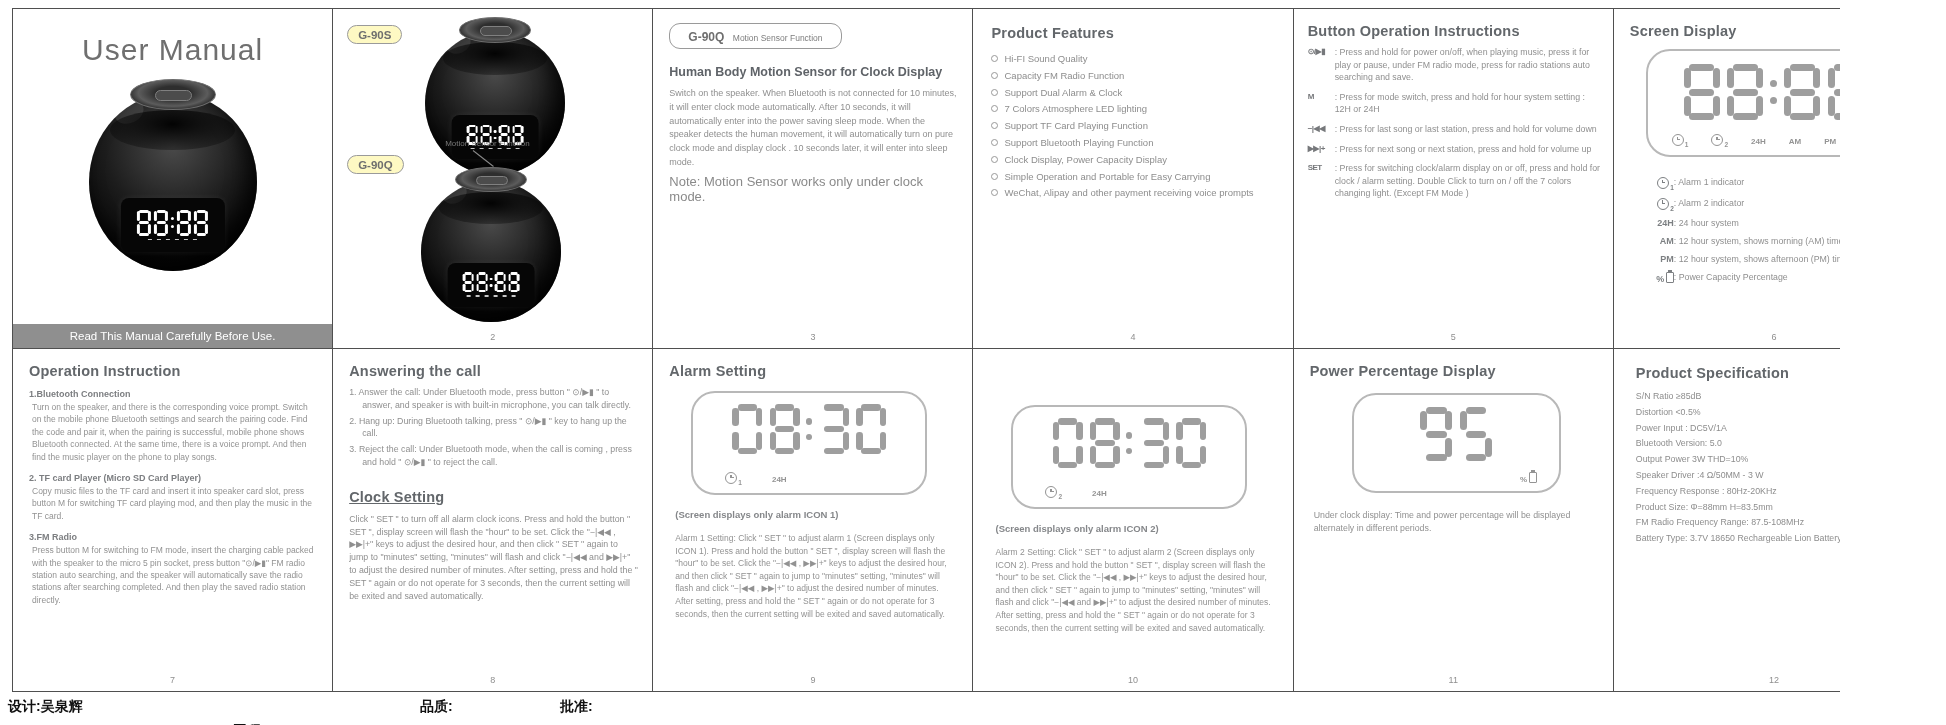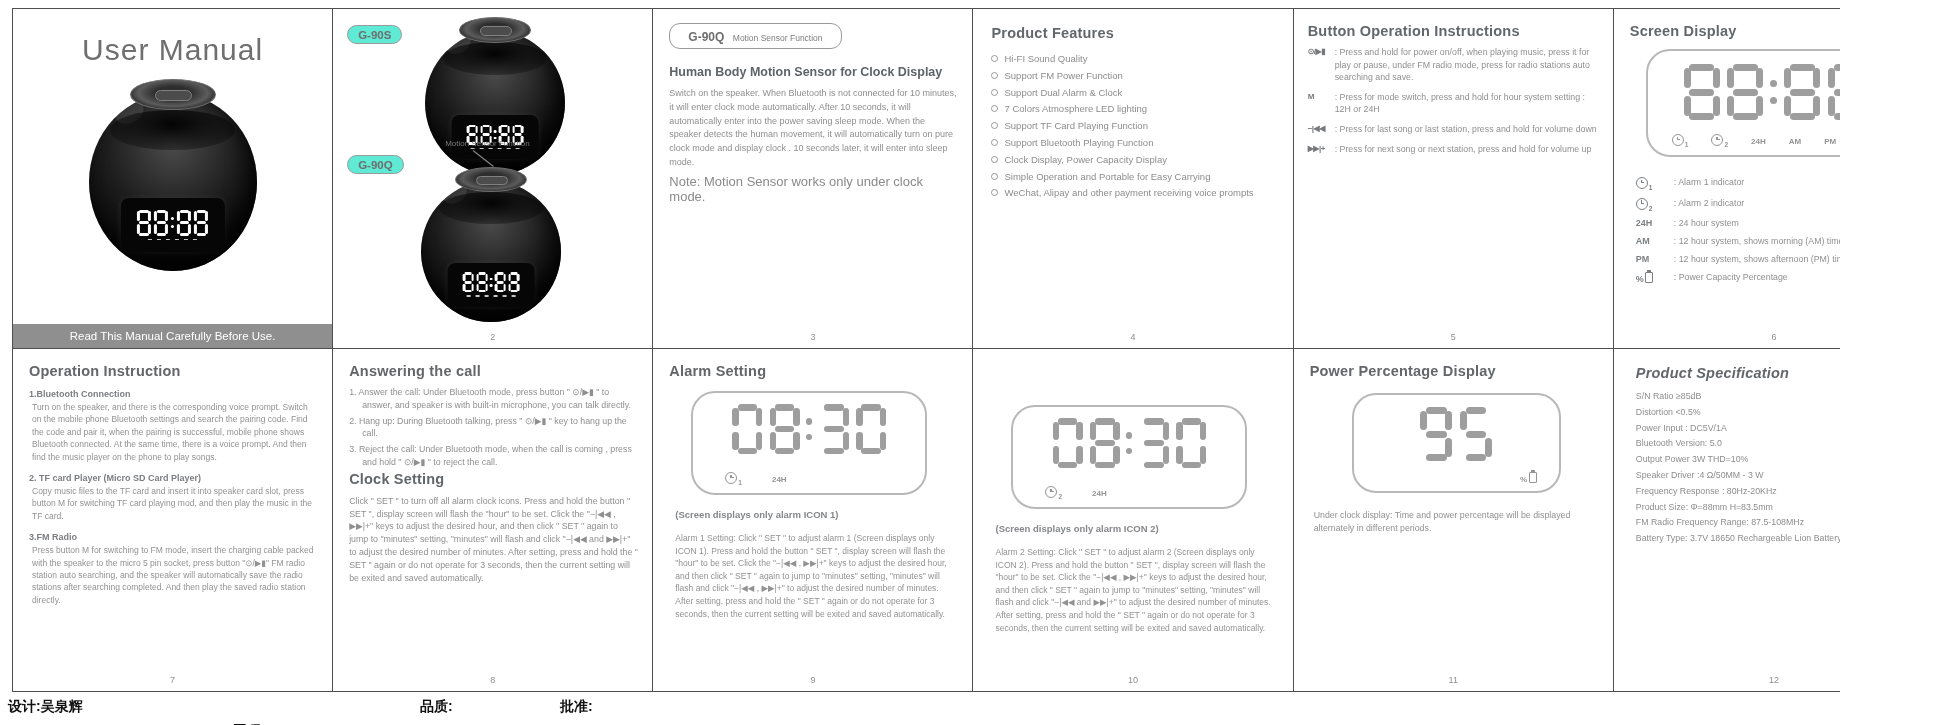--- a/index.html
+++ b/index.html
@@ -43,21 +43,21 @@
                box-shadow:0 0 6px rgba(255,255,255,.07);
                display:flex; flex-direction:column; align-items:center; justify-content:center; gap:3px; }
   .sp-ticks { display:flex; gap:5px; }
   .sp-ticks i { display:block; width:4px; height:1.8px; background:#e9e9e9; opacity:.85; }
   .speaker-lg  { left:50%; transform:translateX(-50%); top:70px; width:168px; height:192px; }
   .speaker-sm1 { left:92px; top:8px;   width:140px; height:158px; }
   .speaker-sm2 { left:88px; top:158px; width:140px; height:155px; }
 
   
   .pill { display:inline-block; border:1.5px solid #9a9a9a; border-radius:11px; padding:2.5px 10px;
-          font-size:11.5px; font-weight:bold; color:#6e6e6e; background:#5eead4; }
+          font-size:11.5px; font-weight:bold; color:#6e6e6e; background:#fef9c3; }
   .badge1 { position:absolute; left:14px; top:16px; }
   .badge2 { position:absolute; left:14px; top:146px; }
   .sensor-label { position:absolute; left:112px; top:130px; font-size:8px; color:#787878; }
   .sensor-line  { position:absolute; left:140px; top:141px; width:26px; height:1px; background:#8a8a8a;
                   transform:rotate(38deg); transform-origin:left center; }
 
   
   .p3 { padding:14px 16px 0 16px; }
   .pill3 { display:inline-block; border:1.5px solid #9a9a9a; border-radius:11px; padding:3px 18px; color:#6e6e6e; }
   .pill3 .mdl { font-weight:bold; font-size:12px; }
@@ -119,33 +119,33 @@
   .icon-alarm::before { content:""; position:absolute; left:4px; top:1.5px; width:1.2px; height:3.5px; background:currentColor; }
   .icon-alarm::after  { content:""; position:absolute; left:4px; top:4.2px; width:3.2px; height:1.2px; background:currentColor; }
   .subnum { font-size:6.5px; vertical-align:-3px; margin-left:1px; }
   .icon-batt { position:relative; display:inline-block; width:6px; height:9px;
                border:1.1px solid currentColor; border-radius:1px; vertical-align:-1px; margin-left:1.5px; }
   .icon-batt::before { content:""; position:absolute; top:-2.6px; left:1px; right:1px; height:1.5px; background:currentColor; }
 
   
   .p6 { padding:14px 16px 0 16px; }
   .legend { margin:20px 0 0 6px; }
-  .legrow { display:flex; margin-bottom:6.5px; align-items:flex-start; }
+  .legrow { display:flex; margin-bottom:6.5px; align-items:flex-start;text-align:right; }
   .legkey { flex:0 0 38px; font-size:9px; font-weight:bold; color:#7d8083; }
   .legdesc { font-size:8.8px; color:#8f8f8f; line-height:11.5px; }
 
   
   .p7 { padding:14px 13px 0 16px; }
   .opsec h4 { font-size:9px; color:#7c7e81; margin:10px 0 2px 0; }
   .opsec .pbody { font-size:8.5px; line-height:12.4px; color:#929292; padding-left:3px; }
 
   
   .p8 { padding:14px 13px 0 16px; }
   .callitem { font-size:8.8px; line-height:12.8px; color:#8f8f8f; padding-left:13px; text-indent:-13px; margin-top:3px; }
-  .clock-title { margin-top:2px; }
+  .clock-title { margin-top:20px;text-decoration:underline; }
   .clock-body { margin-top:8px; font-size:8.8px; line-height:12.8px; color:#8f8f8f; }
 
   
   .p9 { padding:14px 14px 0 16px; }
   .caption { margin:14px 0 0 6px; font-size:9.5px; font-weight:bold; color:#85878a; }
   .alarm-body { margin:12px 4px 0 6px; font-size:8.5px; line-height:12.6px; color:#929292; }
   .disp-offset { margin-top:42px; }
   .power-body { margin:16px 2px 0 4px; font-size:8.8px; line-height:13.2px; color:#909090; }
 
   
@@ -358,21 +358,21 @@
         <div class="pbody">Switch on the speaker. When Bluetooth is not connected for 10 minutes, it will enter clock mode automatically. After 10 seconds, it will automatically enter into the power saving sleep mode. When the speaker detects the human movement, it will automatically turn on pure clock mode and display clock . 10 seconds later, it will enter into sleep mode.</div>
         <div class="note">Note: Motion Sensor works only under clock mode.</div>
       </div>
       <div class="pagenum">3</div>
     </div>
 
     <div class="cell">
       <div class="p4">
         <div class="ptitle" style="margin-bottom:10px;">Product Features</div>
         <div class="feat"><span class="fdot"></span><span>Hi-FI Sound Quality</span></div>
-        <div class="feat"><span class="fdot"></span><span>Support FM Power Function</span></div>
+        <div class="feat"><span class="fdot"></span><span>Capacity FM Radio Function</span></div>
         <div class="feat"><span class="fdot"></span><span>Support Dual Alarm &amp; Clock</span></div>
         <div class="feat"><span class="fdot"></span><span>7 Colors Atmosphere LED lighting</span></div>
         <div class="feat"><span class="fdot"></span><span>Support TF Card Playing Function</span></div>
         <div class="feat"><span class="fdot"></span><span>Support Bluetooth Playing Function</span></div>
         <div class="feat"><span class="fdot"></span><span>Clock Display, Power Capacity Display</span></div>
         <div class="feat"><span class="fdot"></span><span>Simple Operation and Portable for Easy Carrying</span></div>
         <div class="feat"><span class="fdot"></span><span>WeChat, Alipay and other payment receiving voice prompts</span></div>
       </div>
       <div class="pagenum">4</div>
     </div>
@@ -388,20 +388,24 @@
           <span class="btnsym">M</span>
           <span class="btndesc">: Press for mode switch, press and hold for hour system setting : 12H or 24H</span>
         </div>
         <div class="btnrow">
           <span class="btnsym">−|◀◀</span>
           <span class="btndesc">: Press for last song or last station, press and hold for volume down</span>
         </div>
         <div class="btnrow">
           <span class="btnsym">▶▶|+</span>
           <span class="btndesc">: Press for next song or next station, press and hold for volume up</span>
+        </div>
+        <div class="btnrow">
+          <span class="btnsym">SET</span>
+          <span class="btndesc">: Press for switching clock/alarm display on or off, press and hold for clock / alarm setting. Double Click to turn on / off the 7 colors changing light. (Except FM Mode )</span>
         </div>
       </div>
       <div class="pagenum">5</div>
     </div>
 
     <div class="cell">
       <div class="p6">
         <div class="ptitle">Screen Display</div>
         <div class="disp disp-main">
           <div class="segwrap">
@@ -643,21 +647,21 @@
             </div>
           <span class="pwicon"><span>%</span><i class="icon-batt"></i></span>
         </div>
         <div class="power-body">Under clock display: Time and power percentage will be displayed alternately in different periods.</div>
       </div>
       <div class="pagenum">11</div>
     </div>
 
     <div class="cell">
       <div class="p12">
-        <div class="ptitle" style="margin-bottom:8px;font-style:italic;">Product Specification</div>
+        <div class="ptitle" style="margin-bottom:8px;">Product Specification</div>
         <div class="specrow">S/N Ratio ≥85dB</div>
         <div class="specrow">Distortion &lt;0.5%</div>
         <div class="specrow">Power Input : DC5V/1A</div>
         <div class="specrow">Bluetooth Version:  5.0</div>
         <div class="specrow">Output Power 3W THD=10%</div>
         <div class="specrow">Speaker Driver :4 Ω/50MM - 3 W</div>
         <div class="specrow">Frequency Response : 80Hz-20KHz</div>
         <div class="specrow">Product Size: Φ=88mm  H=83.5mm</div>
         <div class="specrow">FM Radio Frequency Range: 87.5-108MHz</div>
         <div class="specrow">Battery Type: 3.7V  18650 Rechargeable Lion Battery</div>

